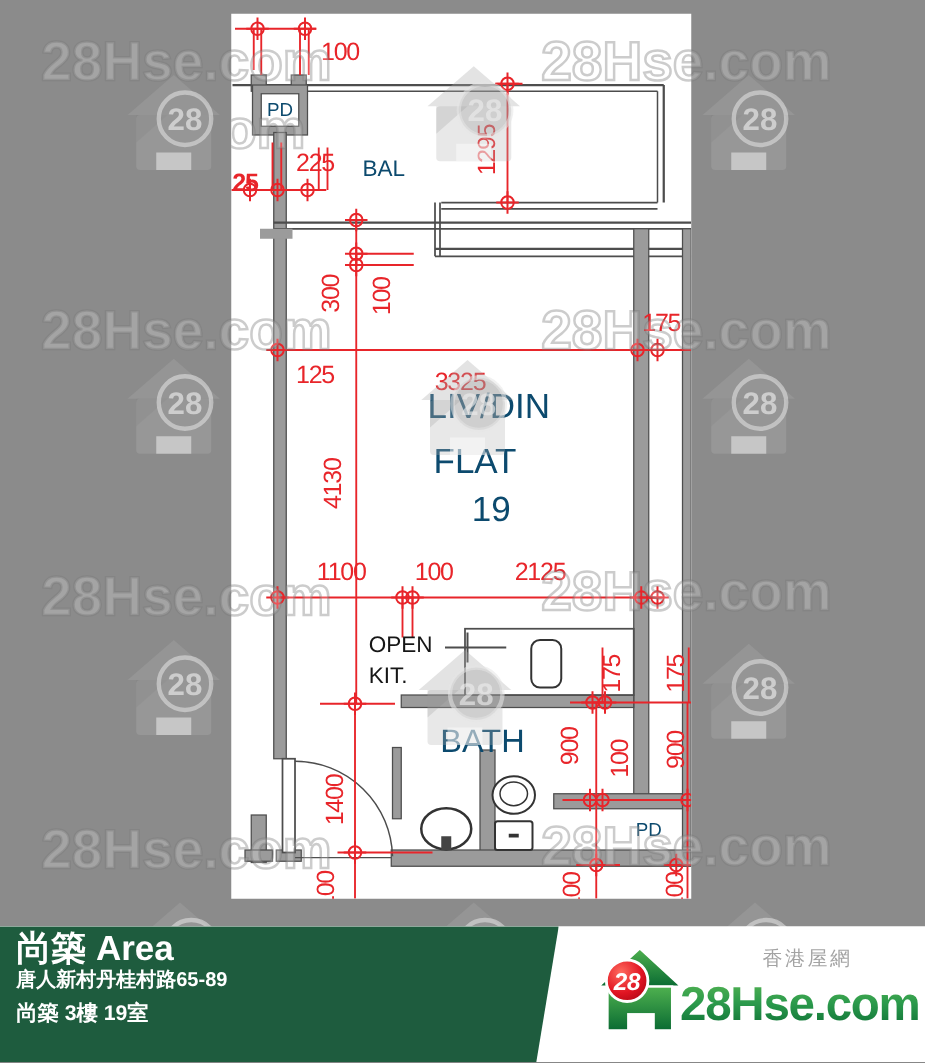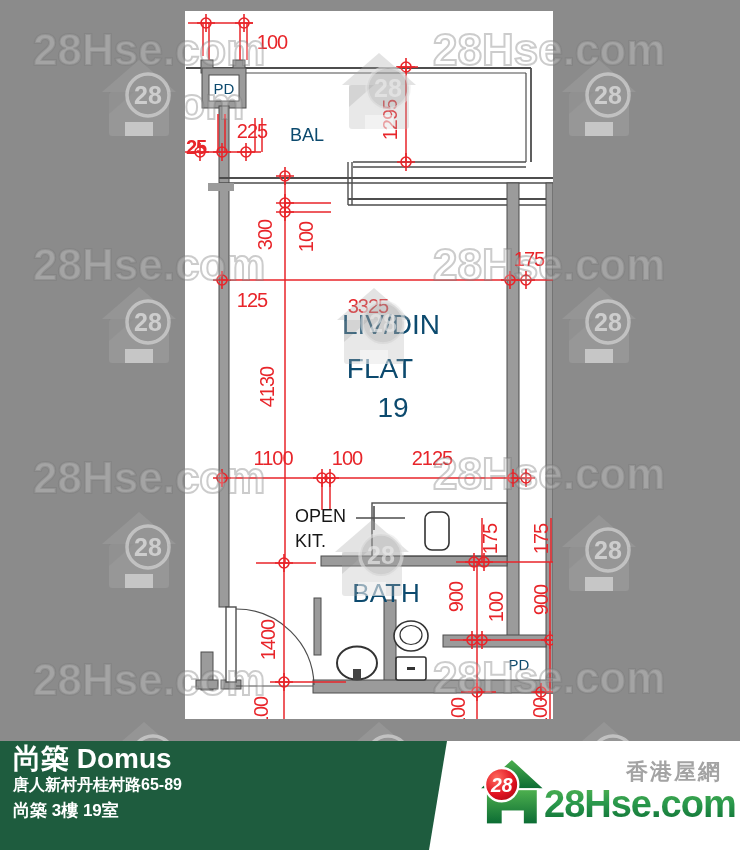--- a/index.html
+++ b/index.html
@@ -21,21 +21,21 @@
   
   #footer{position:absolute;left:0;top:741px;width:740px;height:109px;background:#fff;}
   #footer-green{position:absolute;left:0;top:0;width:460px;height:109px;background:#1e5c3e;
         clip-path:polygon(0 0,447px 0,429px 109px,0 109px);}
   .ft{position:absolute;color:#fff;white-space:nowrap;line-height:1.15;}
   #ft-title{left:13px;top:743px;font-size:28px;font-weight:700;}
   #ft-address{left:13px;top:776px;font-size:16px;font-weight:700;}
   #ft-unit{left:13px;top:801px;font-size:17px;font-weight:700;}
   #ft-area{left:13px;top:822px;font-size:16px;font-weight:700;}
   #brand{position:absolute;left:460px;top:741px;width:280px;height:109px;}
-  #brand-cn{position:absolute;left:166px;top:16px;font-size:22px;color:#a3a3a3;letter-spacing:2px;font-weight:bold;}
+  #brand-cn{position:absolute;left:150px;top:16px;font-size:16px;color:#a3a3a3;letter-spacing:2px;}
   #brand-text{position:absolute;left:84px;top:42px;font-size:38px;font-weight:700;letter-spacing:-1px;
         background:linear-gradient(180deg,#57b552 0%,#2b9a4c 45%,#0a6b33 100%);
         -webkit-background-clip:text;background-clip:text;color:transparent;}
   #brand-house{position:absolute;left:14px;top:14px;}
 </style>
 </head>
 <body>
 
 <div id="stage">
 
@@ -260,21 +260,21 @@
         <use href="#wm-house"></use>
       </svg>
     <svg class="wm-i" style="left:565px;top:720px;">
         <use href="#wm-house"></use>
       </svg>
   </div>
 
   <div id="footer">
     <div id="footer-green"></div>
   </div>
-  <span class="ft" id="ft-title">尚築 Domus</span>
+  <span class="ft" id="ft-title">尚築 Area</span>
   <span class="ft" id="ft-address">唐人新村丹桂村路65-89</span>
   <span class="ft" id="ft-unit">尚築 3樓 19室</span>
 
   <div id="brand">
     <svg id="brand-house" width="72" height="74" viewBox="0 0 78 76">
       <defs>
         <linearGradient id="gh" x1="0" y1="0" x2="0" y2="1">
           <stop offset="0" stop-color="#4fb14f"></stop>
             <stop offset="1" stop-color="#0a6b33"></stop>
         </linearGradient>

